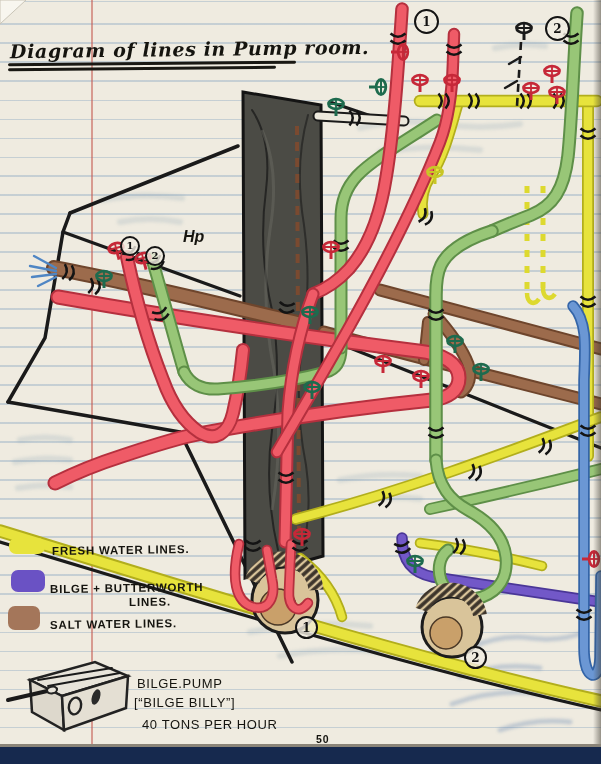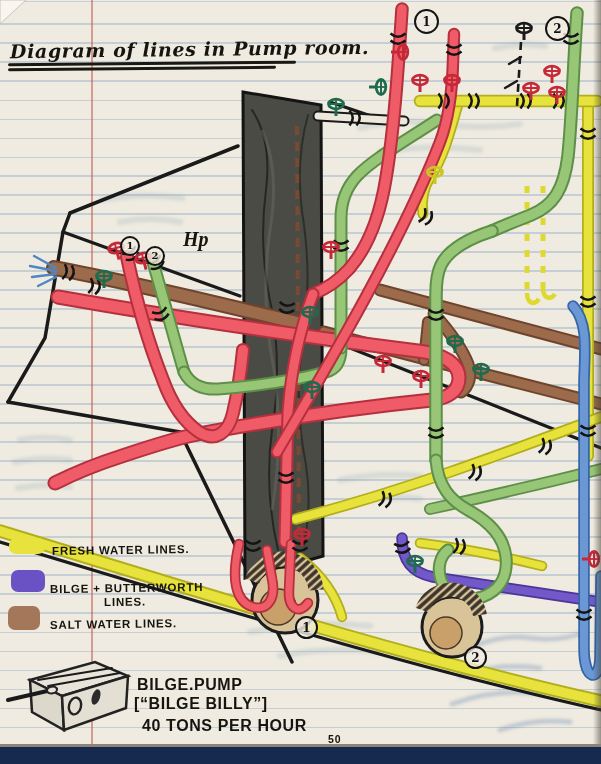--- a/index.html
+++ b/index.html
@@ -8,22 +8,22 @@
   .rules{position:absolute;inset:0;
     background-image:repeating-linear-gradient(to bottom,transparent 0 17.5px,rgba(130,160,190,.38) 17.5px 19px);
     background-position:0 6px;}
   .margin-line{position:absolute;left:91px;top:0;width:2px;height:746px;background:rgba(194,88,78,.55);}
   .svgwrap{position:absolute;inset:0;}
   .txt{position:absolute;color:#15140f;white-space:nowrap;}
   .title{font-family:"DejaVu Serif",serif;font-style:italic;font-weight:bold;
          font-size:19px;letter-spacing:.6px;transform:rotate(-.7deg);}
   .uline{position:absolute;background:#191813;height:2.6px;border-radius:2px;}
   .hand{font-weight:bold;font-size:11.5px;letter-spacing:.8px;transform:rotate(-.8deg);}
-  .hand-sm{font-weight:bold;font-size:16px;letter-spacing:.6px;}
-  .hp{font-family:Liberation Serif, serif;font-style:italic;font-weight:bold;font-size:20px;}
+  .hand-sm{font-weight:normal;font-size:13px;letter-spacing:.6px;}
+  .hp{font-family:Liberation Sans, sans-serif;font-style:italic;font-weight:bold;font-size:16px;}
   .pageno{font-size:10.5px;font-weight:bold;letter-spacing:1px;}
   .marker{position:absolute;border:2.4px solid #131313;border-radius:50%;
     background:rgba(240,236,225,.82);color:#111;font-weight:bold;
     display:flex;align-items:center;justify-content:center;
     font-family:"DejaVu Serif",serif;font-size:12px;line-height:1;}
   .swatch{position:absolute;border-radius:7px;}
   .sw-stripe{background-image:repeating-linear-gradient(to right,rgba(0,0,0,.22) 0 2px,transparent 2px 6px);}
   
   .o{fill:none;stroke-linecap:round;stroke-linejoin:round;}
   .o-red{stroke:#b5303e;} .i-red{stroke:#ef5b67;}
@@ -315,25 +315,25 @@
     </div>
   <div class="marker" style="left:464px;top:646px;width:19px;height:19px;">
       <span>2</span>
     </div>
 
   <div>
     <div class="swatch sw-stripe" style="left:9px;top:538px;width:36px;height:16px;background:#e7e33c;"></div>
     <div class="txt hand" style="left:52px;top:544px;">FRESH WATER LINES.</div>
     <div class="swatch sw-stripe" style="left:11px;top:570px;width:34px;height:22px;background:#6a52c4;"></div>
     <div class="txt hand" style="left:50px;top:582px;">BILGE + BUTTERWORTH</div>
-    <div class="txt hand" style="left:76px;top:596px;padding-left:28px;">LINES.</div>
+    <div class="txt hand" style="left:101px;top:596px;padding-left:28px;">LINES.</div>
     <div class="swatch sw-stripe" style="left:8px;top:606px;width:32px;height:24px;background:#a4765a;"></div>
     <div class="txt hand" style="left:50px;top:618px;">SALT WATER LINES.</div>
   </div>
 
   <div>
     <div class="txt hand-sm" style="left:137px;top:676px;">BILGE.PUMP</div>
     <div class="txt hand-sm" style="left:134px;top:695px;">[“BILGE BILLY”]</div>
     <div class="txt hand-sm" style="left:142px;top:717px;">40 TONS PER HOUR</div>
   </div>
 
-  <div class="txt pageno" style="left:328px;top:733px;">50</div>
+  <div class="txt pageno" style="left:316px;top:733px;">50</div>
 </div>
 
 </body></html>

